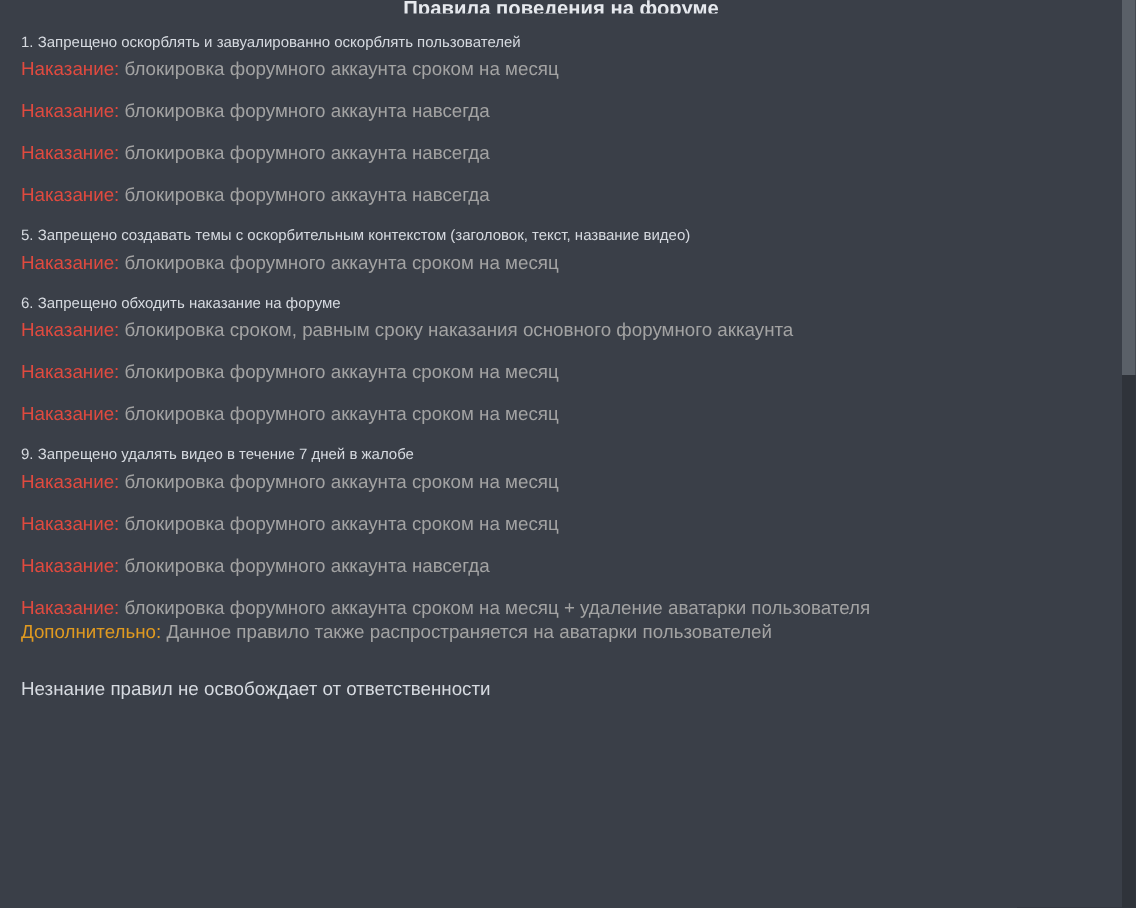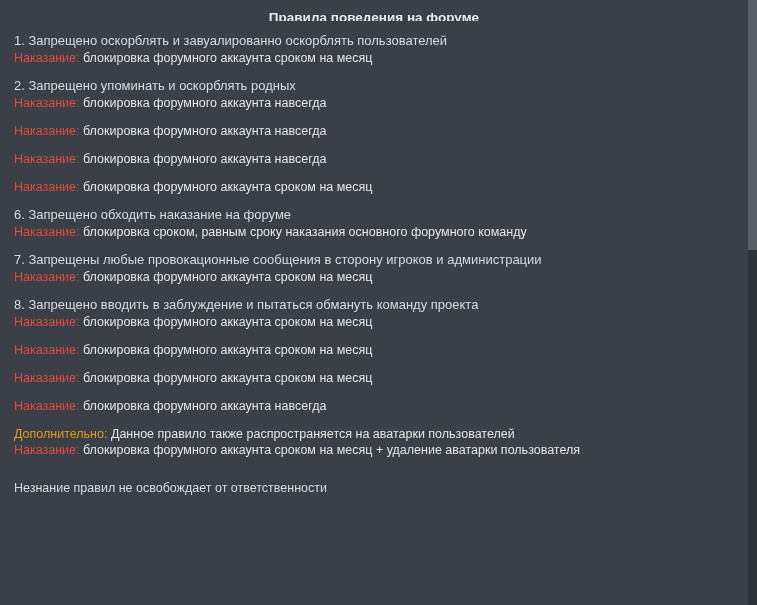--- a/index.html
+++ b/index.html
@@ -30,51 +30,51 @@
     bottom: 0;
     padding: 0 14px;
     box-sizing: border-box;
     overflow: hidden;
   }
   .title {
     font-size: 13.5px;
     font-weight: bold;
     color: #e6e9ee;
     text-align: center;
-    padding-top: 12px;
+    padding-top: 0;
     margin: 0;
     height: 9px;
     overflow: hidden;
     line-height: 12px;
   }
   .rule {
     margin-top: 12px;
   }
   .rule:first-of-type {
     margin-top: 7px;
   }
   .rule-text {
     color: #d6dae0;
-    font-size: 13px;
+    font-size: 10px;
     line-height: 16px;
     margin: 0 0 1px 0;
   }
   .penalty-line {
     font-size: 12.5px;
     line-height: 16px;
     margin: 0;
   }
   .penalty-label {
     color: #e04a3f;
   }
   .extra-label {
     color: #e09a20;
   }
   .penalty-value {
-    color: #e5e5e5;
+    color: #a3a3a3;
   }
   .footer-note {
     margin-top: 22px;
     color: #d6dae0;
     font-size: 12.5px;
     line-height: 16px;
   }
   
   .scrollbar-track {
     position: absolute;
@@ -103,101 +103,100 @@
 
     <div class="rule">
       <div class="rule-text">1. Запрещено оскорблять и завуалированно оскорблять пользователей</div>
       <div class="penalty-line">
         <span class="penalty-label">Наказание:</span>
         <span class="penalty-value">блокировка форумного аккаунта сроком на месяц</span>
       </div>
     </div>
 
     <div class="rule">
-      <div class="rule-text">2. Запрещено упоминать и оскорблять родных</div>
-      <div class="penalty-line">
-        <span class="penalty-label">Наказание:</span>
-        <span class="penalty-value">блокировка форумного аккаунта навсегда</span>
-      </div>
-    </div>
-
-    <div class="rule">
-      <div class="penalty-line">
-        <span class="penalty-label">Наказание:</span>
-        <span class="penalty-value">блокировка форумного аккаунта навсегда</span>
-      </div>
-    </div>
-
-    <div class="rule">
-      <div class="penalty-line">
-        <span class="penalty-label">Наказание:</span>
-        <span class="penalty-value">блокировка форумного аккаунта навсегда</span>
-      </div>
-    </div>
-
-    <div class="rule">
+      <div class="penalty-line">
+        <span class="penalty-label">Наказание:</span>
+        <span class="penalty-value">блокировка форумного аккаунта навсегда</span>
+      </div>
+    </div>
+
+    <div class="rule">
+      <div class="penalty-line">
+        <span class="penalty-label">Наказание:</span>
+        <span class="penalty-value">блокировка форумного аккаунта навсегда</span>
+      </div>
+    </div>
+
+    <div class="rule">
+      <div class="penalty-line">
+        <span class="penalty-label">Наказание:</span>
+        <span class="penalty-value">блокировка форумного аккаунта навсегда</span>
+      </div>
+    </div>
+
+    <div class="rule">
+      <div class="rule-text">5. Запрещено создавать темы с оскорбительным контекстом (заголовок, текст, название видео)</div>
       <div class="penalty-line">
         <span class="penalty-label">Наказание:</span>
         <span class="penalty-value">блокировка форумного аккаунта сроком на месяц</span>
       </div>
     </div>
 
     <div class="rule">
       <div class="rule-text">6. Запрещено обходить наказание на форуме</div>
       <div class="penalty-line">
         <span class="penalty-label">Наказание:</span>
-        <span class="penalty-value">блокировка сроком, равным сроку наказания основного форумного команду</span>
-      </div>
-    </div>
-
-    <div class="rule">
-      <div class="rule-text">7. Запрещены любые провокационные сообщения в сторону игроков и администрации</div>
-      <div class="penalty-line">
-        <span class="penalty-label">Наказание:</span>
-        <span class="penalty-value">блокировка форумного аккаунта сроком на месяц</span>
-      </div>
-    </div>
-
-    <div class="rule">
-      <div class="rule-text">8. Запрещено вводить в заблуждение и пытаться обмануть команду проекта</div>
-      <div class="penalty-line">
-        <span class="penalty-label">Наказание:</span>
-        <span class="penalty-value">блокировка форумного аккаунта сроком на месяц</span>
-      </div>
-    </div>
-
-    <div class="rule">
-      <div class="penalty-line">
-        <span class="penalty-label">Наказание:</span>
-        <span class="penalty-value">блокировка форумного аккаунта сроком на месяц</span>
-      </div>
-    </div>
-
-    <div class="rule">
-      <div class="penalty-line">
-        <span class="penalty-label">Наказание:</span>
-        <span class="penalty-value">блокировка форумного аккаунта сроком на месяц</span>
-      </div>
-    </div>
-
-    <div class="rule">
-      <div class="penalty-line">
-        <span class="penalty-label">Наказание:</span>
-        <span class="penalty-value">блокировка форумного аккаунта навсегда</span>
-      </div>
-    </div>
-
-    <div class="rule">
+        <span class="penalty-value">блокировка сроком, равным сроку наказания основного форумного аккаунта</span>
+      </div>
+    </div>
+
+    <div class="rule">
+      <div class="penalty-line">
+        <span class="penalty-label">Наказание:</span>
+        <span class="penalty-value">блокировка форумного аккаунта сроком на месяц</span>
+      </div>
+    </div>
+
+    <div class="rule">
+      <div class="penalty-line">
+        <span class="penalty-label">Наказание:</span>
+        <span class="penalty-value">блокировка форумного аккаунта сроком на месяц</span>
+      </div>
+    </div>
+
+    <div class="rule">
+      <div class="rule-text">9. Запрещено удалять видео в течение 7 дней в жалобе</div>
+      <div class="penalty-line">
+        <span class="penalty-label">Наказание:</span>
+        <span class="penalty-value">блокировка форумного аккаунта сроком на месяц</span>
+      </div>
+    </div>
+
+    <div class="rule">
+      <div class="penalty-line">
+        <span class="penalty-label">Наказание:</span>
+        <span class="penalty-value">блокировка форумного аккаунта сроком на месяц</span>
+      </div>
+    </div>
+
+    <div class="rule">
+      <div class="penalty-line">
+        <span class="penalty-label">Наказание:</span>
+        <span class="penalty-value">блокировка форумного аккаунта навсегда</span>
+      </div>
+    </div>
+
+    <div class="rule">
+      <div class="penalty-line">
+        <span class="penalty-label">Наказание:</span>
+        <span class="penalty-value">блокировка форумного аккаунта сроком на месяц + удаление аватарки пользователя</span>
+      </div>
       <div class="penalty-line">
         <span class="extra-label">Дополнительно:</span>
         <span class="penalty-value">Данное правило также распространяется на аватарки пользователей</span>
-      </div>
-      <div class="penalty-line">
-        <span class="penalty-label">Наказание:</span>
-        <span class="penalty-value">блокировка форумного аккаунта сроком на месяц + удаление аватарки пользователя</span>
       </div>
     </div>
 
     <div class="footer-note">Незнание правил не освобождает от ответственности</div>
   </div>
 
   <div class="scrollbar-track">
     <div class="scrollbar-thumb"></div>
   </div>
 </div>

